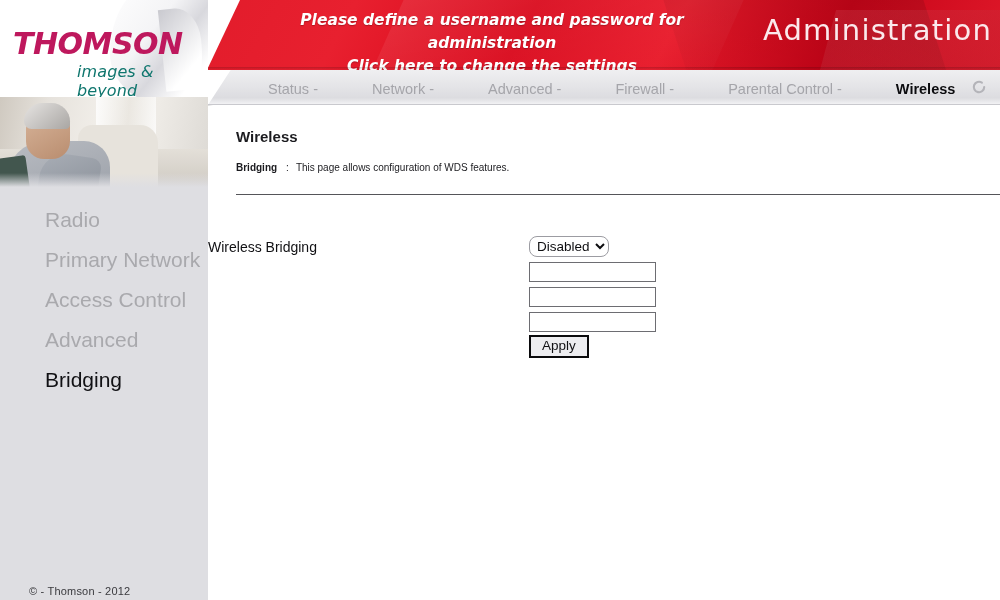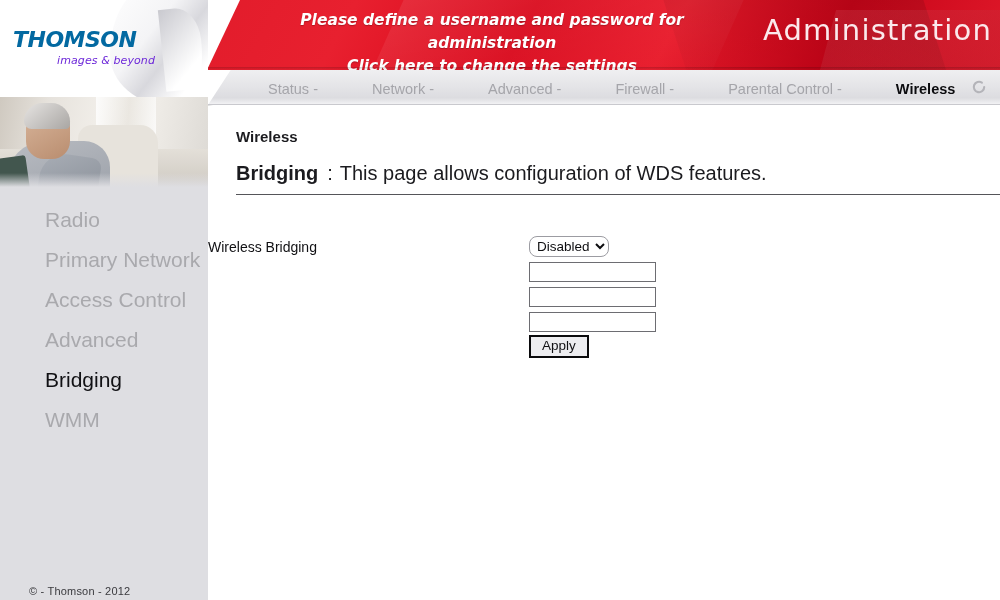--- a/index.html
+++ b/index.html
@@ -56,34 +56,34 @@
     border-radius: 0 100% 60% 0 / 0 70% 100% 0;
     transform: rotate(-6deg);
   }
   #logo-text {
     position: absolute;
     left: 13px; top: 29px;
     width: 180px;
   }
   #logo-word {
     font-family: "DejaVu Sans", sans-serif;
-    font-size: 22px;
+    font-size: 30px;
     font-weight: bold;
     font-style: italic;
     letter-spacing: -0.5px;
-    color: #0369a1;
+    color: #be185d;
     line-height: 1;
   }
   #logo-tagline {
     margin-top: 3px;
-    margin-left: 44px;
+    margin-left: 64px;
     font-family: "DejaVu Sans", sans-serif;
-    font-size: 11px;
+    font-size: 16px;
     font-style: italic;
-    color: #6d28d9;
+    color: #0f766e;
     letter-spacing: 0.1px;
   }
 
   
   #photo-banner {
     position: absolute;
     left: 0; top: 97px;
     width: 208px; height: 90px;
     overflow: hidden;
     background: #e9e7e4;
@@ -277,21 +277,21 @@
   #page-title {
     position: absolute;
     left: 28px; top: 22px;
     font-size: 15px;
     font-weight: bold;
     color: #1b1b1f;
   }
   #page-desc {
     position: absolute;
     left: 28px; top: 56px;
-    font-size: 20px;
+    font-size: 10px;
     color: #1b1b1f;
     white-space: nowrap;
   }
   #page-desc .dtitle { font-weight: bold; }
   #page-desc .dsep { padding: 0 7px 0 9px; }
   #content-rule {
     position: absolute;
     left: 28px; top: 88px;
     width: 764px; height: 1px;
     background: #555559;
@@ -380,21 +380,20 @@
       <div class="ph-hair"></div>
       <div class="ph-tablet"></div>
     </div>
 
     <div id="sidebar-menu">
       <div class="side-item">Radio</div>
       <div class="side-item">Primary Network</div>
       <div class="side-item">Access Control</div>
       <div class="side-item">Advanced</div>
       <div class="side-item active">Bridging</div>
-      <div class="side-item">WMM</div>
     </div>
 
     <div id="footer-copy">© - Thomson - 2012</div>
   </div>
 
   <div id="red-header">
     <div id="rh-facet1"></div>
     <div id="rh-facet2"></div>
     <div id="rh-facet3"></div>
     <div id="rh-cut"></div>

